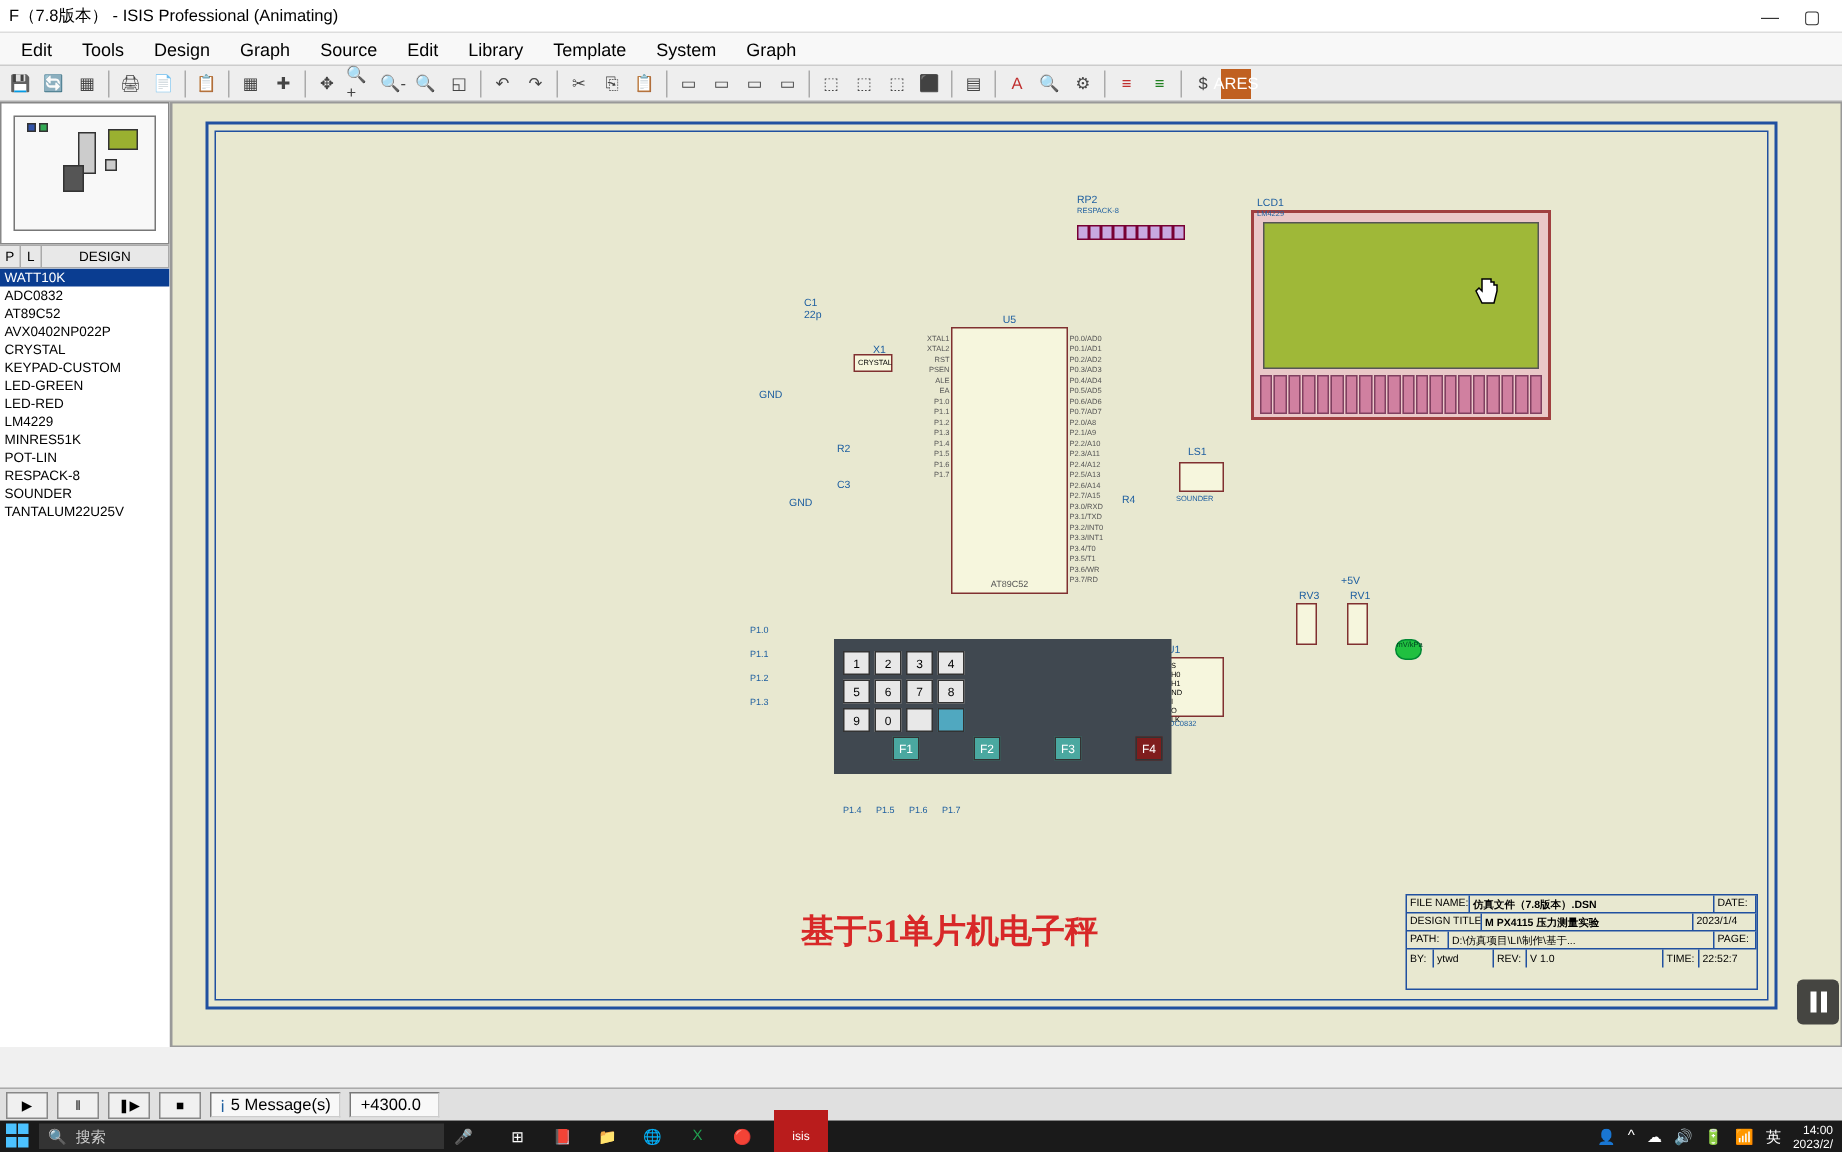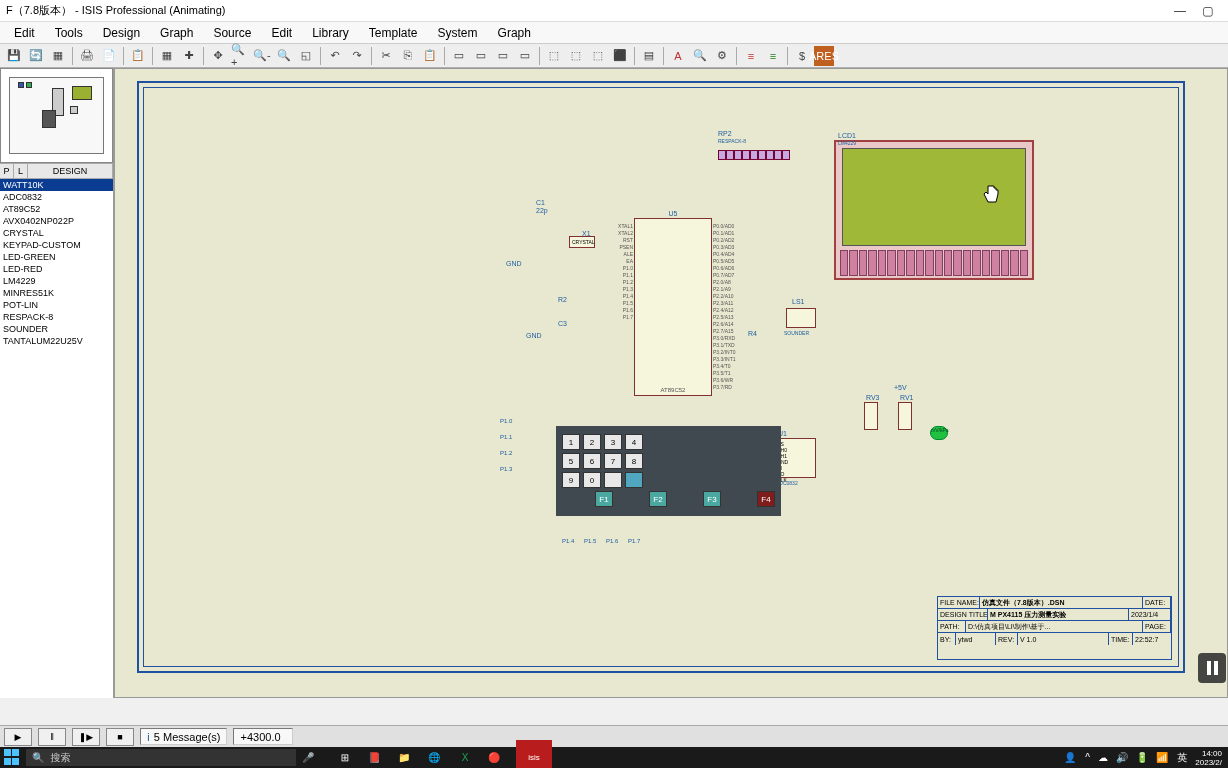--- a/index.html
+++ b/index.html
@@ -357,20 +357,21 @@
         </div>
         <div class="label-text" style="top:330px;left:356px;font-size:6px">P1.0</div>
         <div class="label-text" style="top:346px;left:356px;font-size:6px">P1.1</div>
         <div class="label-text" style="top:362px;left:356px;font-size:6px">P1.2</div>
         <div class="label-text" style="top:378px;left:356px;font-size:6px">P1.3</div>
         <div class="label-text" style="top:450px;left:418px;font-size:6px">P1.4</div>
         <div class="label-text" style="top:450px;left:440px;font-size:6px">P1.5</div>
         <div class="label-text" style="top:450px;left:462px;font-size:6px">P1.6</div>
         <div class="label-text" style="top:450px;left:484px;font-size:6px">P1.7</div>
 
+        <div class="big-label" style="top:518px;left:390px">基于51单片机电子秤</div>
 
         <div class="title-block">
           <div class="tb-row">
             <div class="tb-cell" style="width:42px">FILE NAME:</div>
             <div class="tb-cell" style="flex:1;color:#000;font-weight:bold">仿真文件（7.8版本）.DSN</div>
             <div class="tb-cell" style="width:28px">DATE:</div>
           </div>
           <div class="tb-row">
             <div class="tb-cell" style="width:50px">DESIGN TITLE:</div>
             <div class="tb-cell" style="flex:1;color:#000;font-weight:bold">M PX4115 压力测量实验</div>

